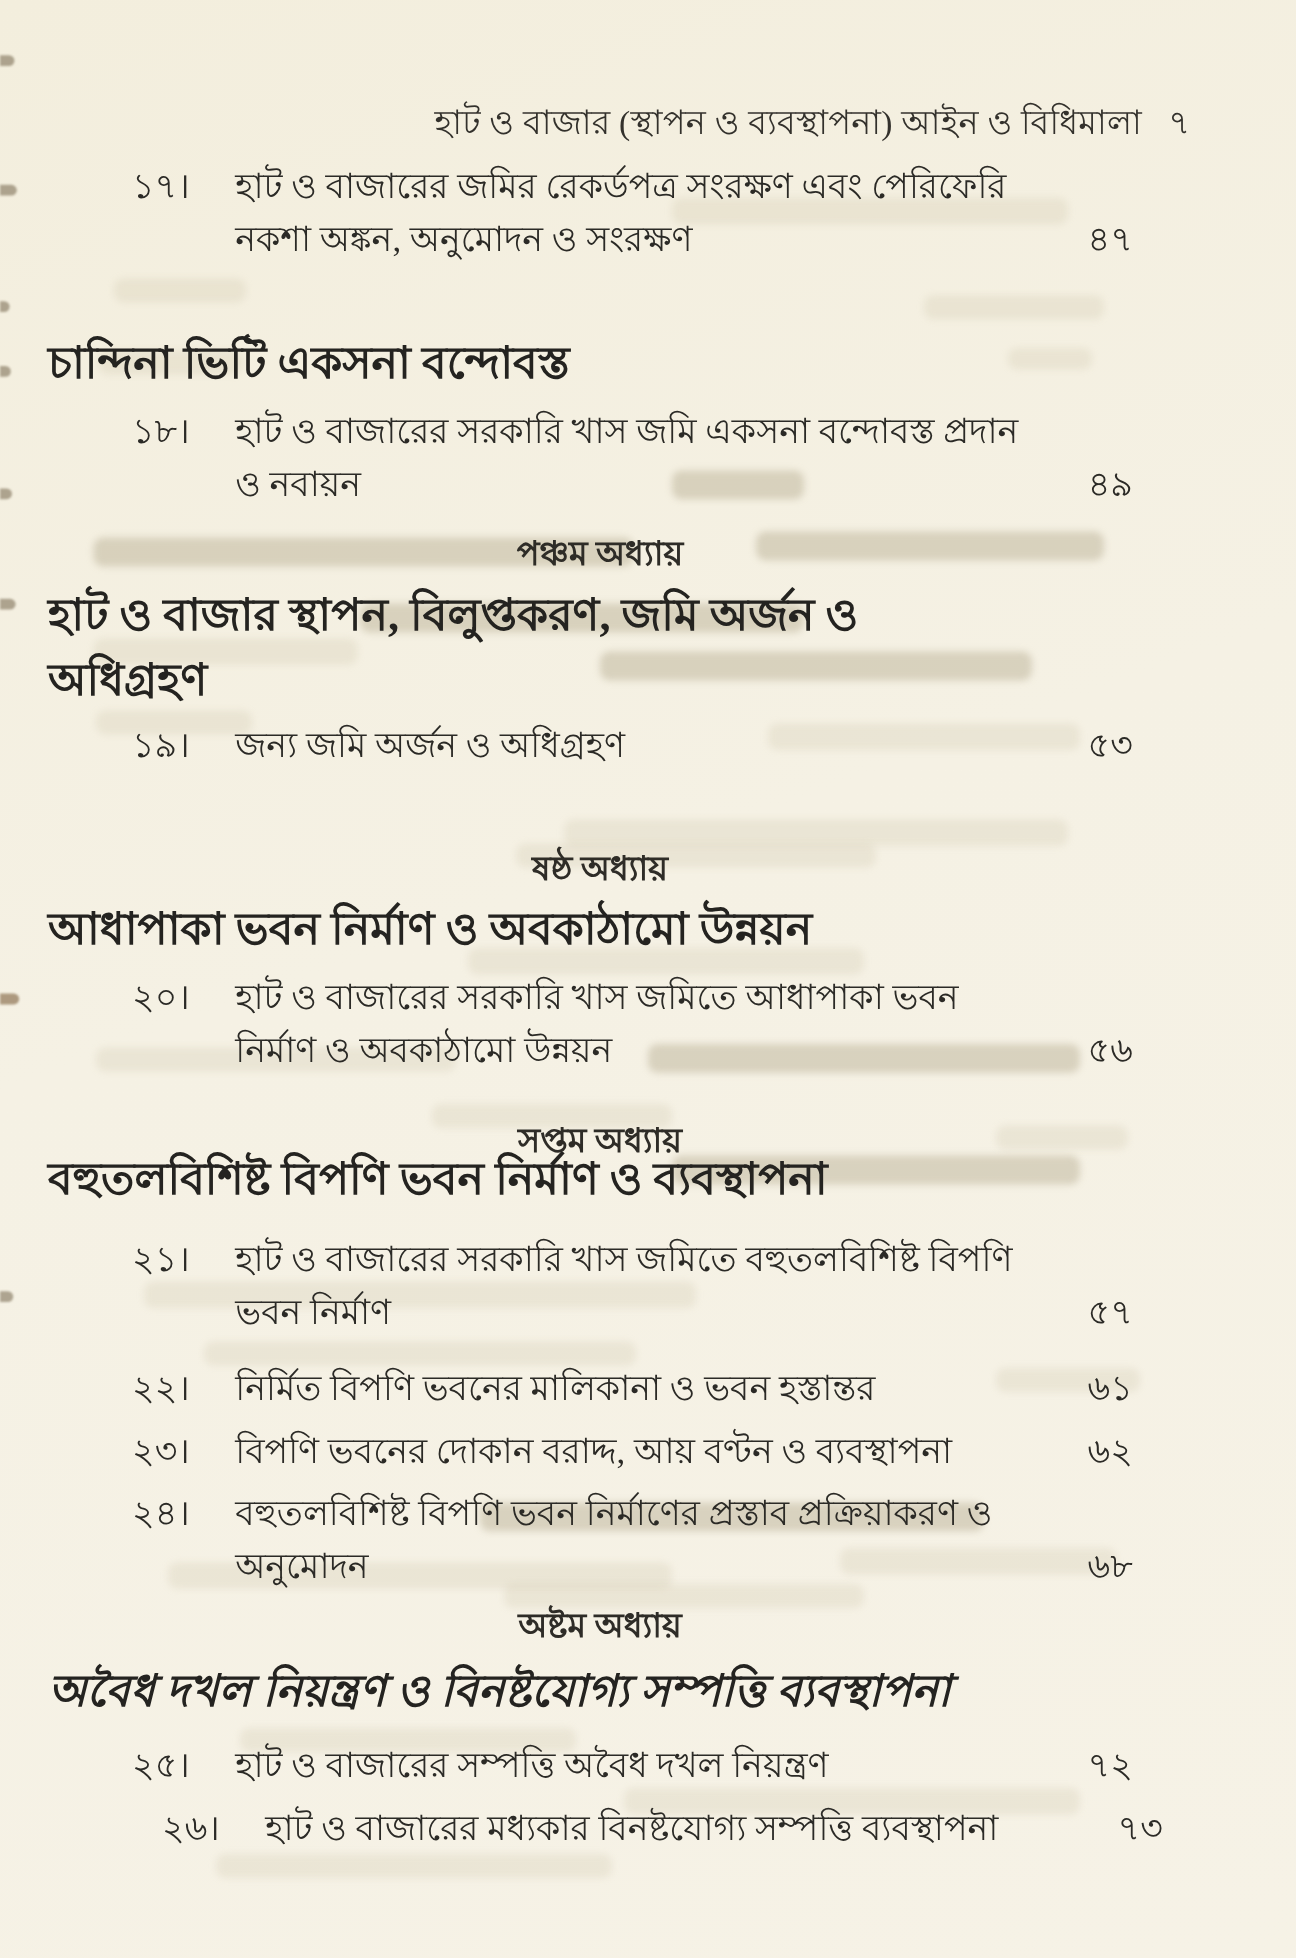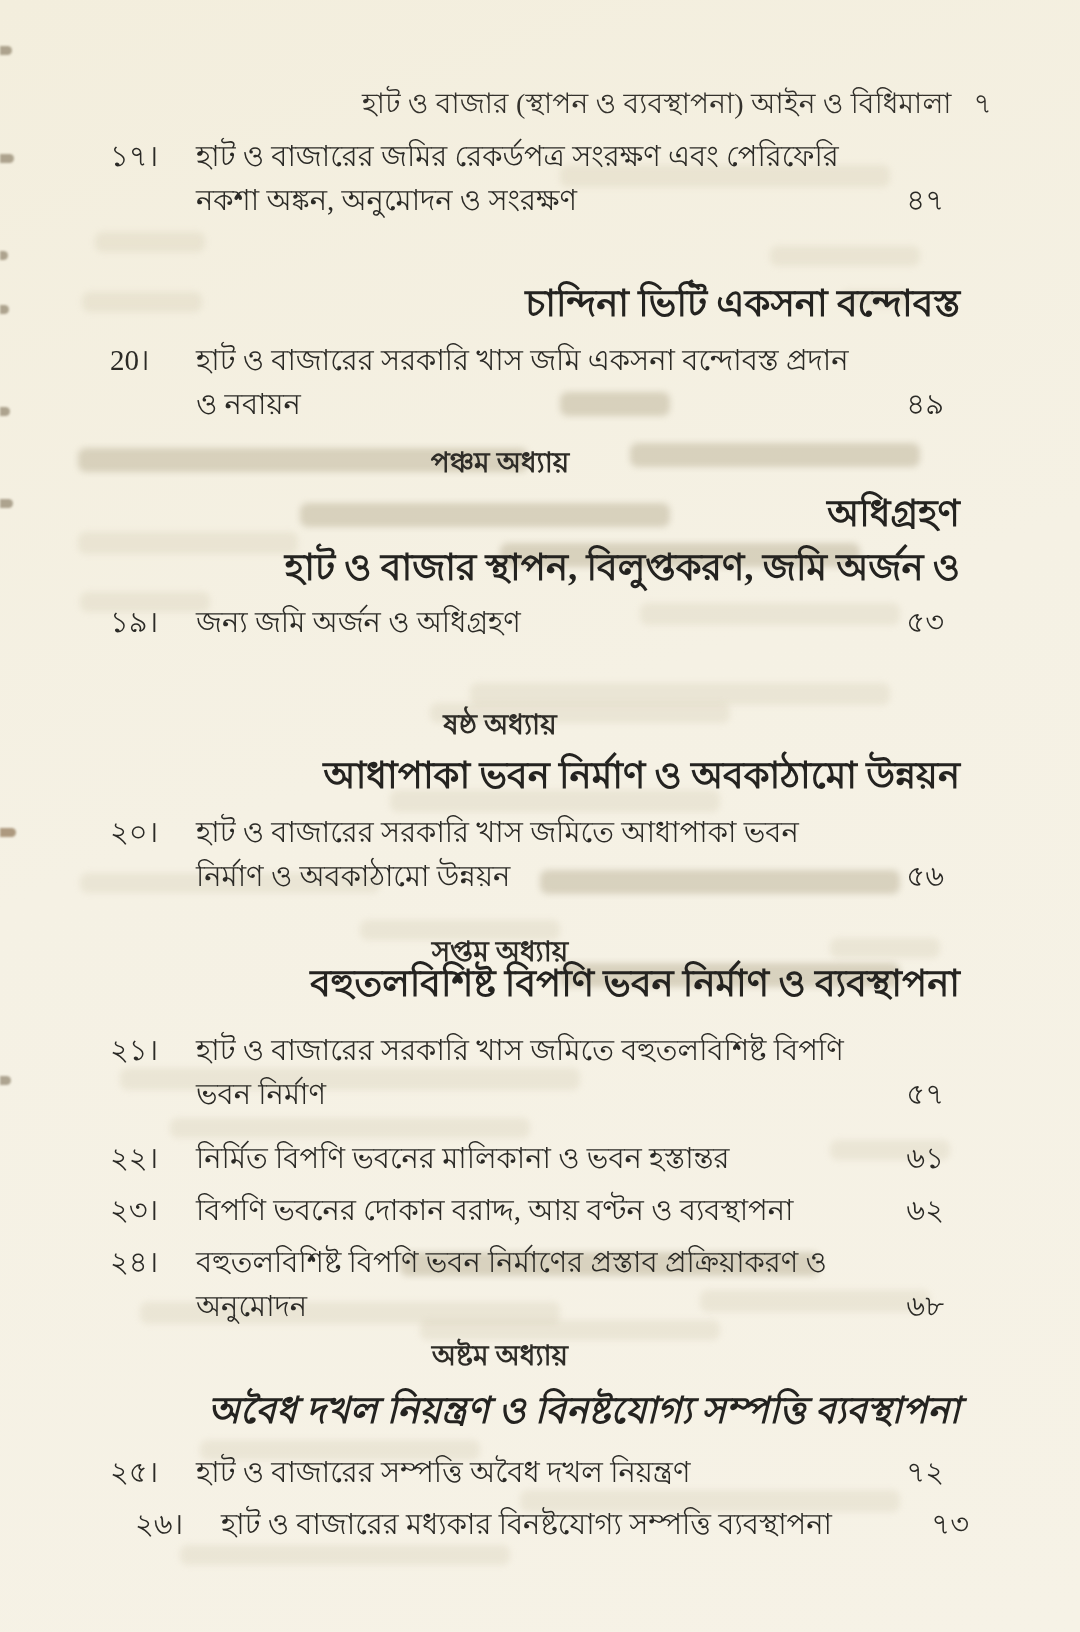--- a/index.html
+++ b/index.html
@@ -34,21 +34,21 @@
   .entry .line.last{display:flex;justify-content:space-between;align-items:baseline;}
   .entry .pg{margin-left:24px;white-space:nowrap;}
   
   .chapter-heading{
     position:absolute;left:60px;width:880px;
     text-align:center;font-size:28px;font-weight:600;
     line-height:40px;color:#2e2c27;
   }
   .chapter-title{
     position:absolute;left:40px;width:920px;
-    text-align:right;font-size:37px;font-weight:700;
+    text-align:left;font-size:37px;font-weight:700;
     line-height:54px;color:#242320;
   }
   
   .hole{
     position:absolute;left:0;height:9px;background:rgba(115,100,75,.55);
     border-radius:0 6px 6px 0;filter:blur(1px);
   }
   
   .smudge{
     position:absolute;background:rgba(176,166,132,.26);
@@ -114,34 +114,34 @@
       <div class="line last">
         <span>নকশা অঙ্কন, অনুমোদন ও সংরক্ষণ</span>
         <span class="pg">৪৭</span>
       </div>
     </div>
   </div>
 
   <div class="chapter-title" style="top:277px;">চান্দিনা ভিটি একসনা বন্দোবস্ত</div>
 
   <div class="entry" style="top:338px;">
-    <div class="num">20।</div>
+    <div class="num">১৮।</div>
     <div class="body">
       <div class="line">হাট ও বাজারের সরকারি খাস জমি একসনা বন্দোবস্ত প্রদান</div>
       <div class="line last">
         <span>ও নবায়ন</span>
         <span class="pg">৪৯</span>
       </div>
     </div>
   </div>
 
   <div class="chapter-heading" style="top:443px;">পঞ্চম অধ্যায়</div>
   <div class="chapter-title" style="top:487px;">
+    <div>হাট ও বাজার স্থাপন, বিলুপ্তকরণ, জমি অর্জন ও</div>
     <div>অধিগ্রহণ</div>
-    <div>হাট ও বাজার স্থাপন, বিলুপ্তকরণ, জমি অর্জন ও</div>
   </div>
 
   <div class="entry" style="top:600px;">
     <div class="num">১৯।</div>
     <div class="body">
       <div class="line last">
         <span>জন্য জমি অর্জন ও অধিগ্রহণ</span>
         <span class="pg">৫৩</span>
       </div>
     </div>

